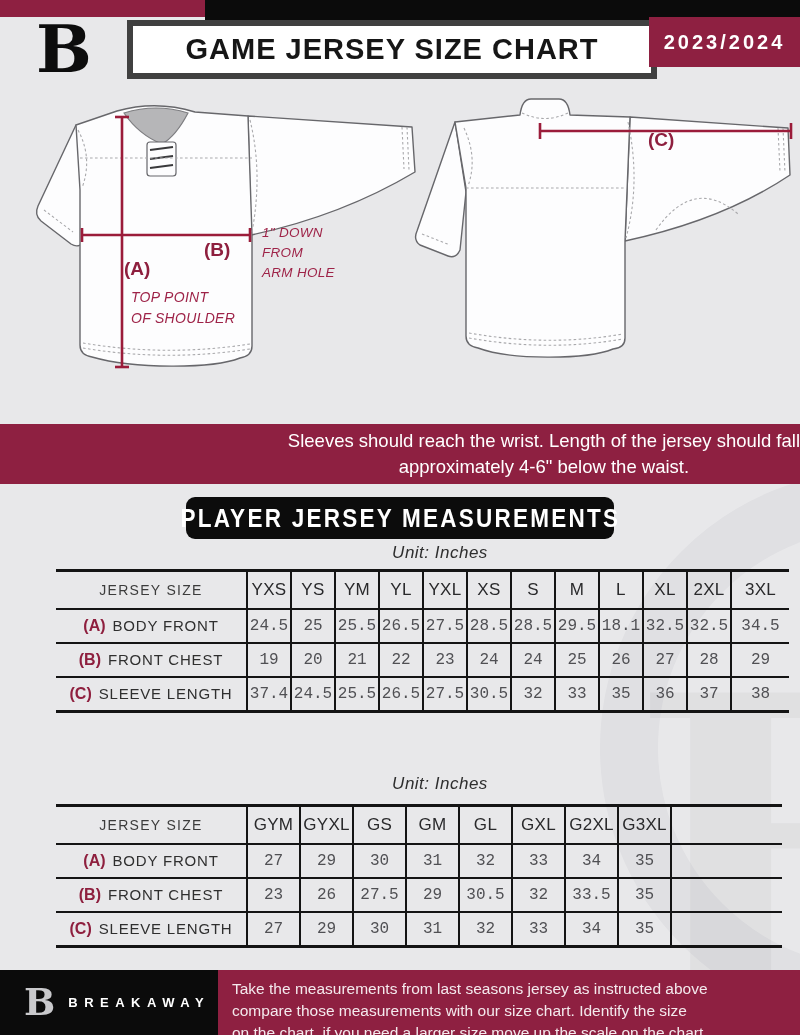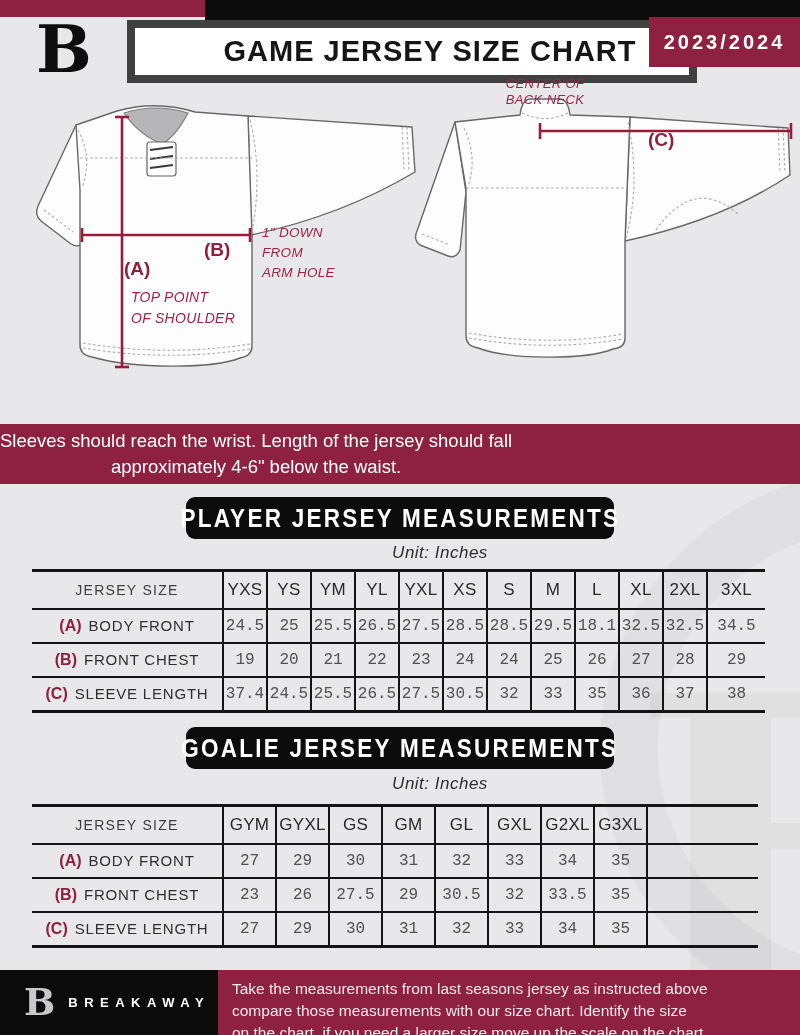--- a/index.html
+++ b/index.html
@@ -11,57 +11,57 @@
            border:58px solid rgba(40,40,50,0.035);border-radius:50%;}
   .wm-b{position:absolute;left:630px;top:640px;font-family:"DejaVu Serif",serif;font-weight:bold;
         font-size:430px;line-height:1;color:rgba(40,40,50,0.045);}
 
   
   .strip-maroon{position:absolute;left:0;top:0;width:205px;height:17px;background:#8E2041;}
   .bar-black{position:absolute;left:205px;top:0;width:595px;height:62px;background:#0B0B0B;}
   .logo-b{position:absolute;left:36px;top:16px;font-family:"DejaVu Serif",serif;font-weight:bold;
           font-size:66px;line-height:1;color:#0d0d0d;}
   .title-box{position:absolute;left:127px;top:20px;width:518px;height:47px;background:#ffffff;
-             border:8px solid #404040;display:flex;align-items:center;justify-content:center;padding-left:36px;}
+             border:6px solid #404040;display:flex;align-items:center;justify-content:center;}
   .title-box span{font-size:29px;font-weight:bold;letter-spacing:1px;color:#161616;white-space:nowrap;}
   .year-box{position:absolute;left:649px;top:17px;width:151px;height:50px;background:#8E2041;
             display:flex;align-items:center;justify-content:center;}
   .year-box span{color:#ffffff;font-weight:bold;font-size:20px;letter-spacing:3px;white-space:nowrap;}
 
   
   .front-svg{position:absolute;left:26px;top:98px;}
   .back-svg{position:absolute;left:398px;top:88px;}
   .diagram-label{position:absolute;color:#9E2348;font-style:italic;white-space:pre-line;}
   .tag-label{position:absolute;color:#8E1F3E;font-weight:bold;font-size:19px;}
   .lbl-c-note{left:478px;top:76px;width:134px;text-align:center;font-size:13px;line-height:16px;letter-spacing:.4px;}
   .lbl-c-tag{left:648px;top:129px;}
   .lbl-b-tag{left:204px;top:239px;}
   .lbl-b-note{left:262px;top:223px;font-size:13.5px;line-height:20px;letter-spacing:.3px;}
   .lbl-a-tag{left:124px;top:258px;}
   .lbl-a-note{left:131px;top:287px;font-size:14px;line-height:21px;letter-spacing:.3px;}
 
   
   .notice{position:absolute;left:0;top:424px;width:800px;height:60px;background:#8E2041;
-          display:flex;align-items:center;justify-content:flex-start;}
+          display:flex;align-items:center;justify-content:flex-end;}
   .notice span{color:#ffffff;font-size:18.5px;line-height:26px;text-align:center;white-space:pre-line;}
 
   
   .section-banner{position:absolute;left:186px;width:428px;height:42px;background:#0c0c0c;
                   border-radius:9px;display:flex;align-items:center;justify-content:center;}
   .section-banner span{color:#ffffff;font-weight:bold;font-size:25px;letter-spacing:2.5px;
                        transform:scaleX(.9);white-space:nowrap;}
   .banner-player{top:497px;}
   .banner-goalie{top:727px;}
   .unit-label{position:absolute;left:0;width:800px;text-align:center;font-style:italic;
               font-size:17px;color:#2e2e2e;letter-spacing:.5px;margin-left:40px;}
   .unit-player{top:543px;}
   .unit-goalie{top:774px;}
 
   
-  .table-host{position:absolute;left:32px;}
+  .table-host{position:absolute;left:56px;}
   .host-player{top:569px;}
   .host-goalie{top:804px;}
   .table-host table{border-collapse:collapse;table-layout:fixed;
                     border-top:3px solid #141414;border-bottom:3px solid #141414;}
   .table-host th,.table-host td{padding:0;margin:0;text-align:center;vertical-align:middle;
                     border-bottom:2px solid #141414;font-weight:normal;}
   .table-host thead th{height:36px;}
   .table-host tbody th,.table-host tbody td{height:32px;}
   .table-host tbody tr:last-child th,.table-host tbody tr:last-child td{border-bottom:none;}
   .size-col{border-left:2px solid #141414;}
@@ -155,22 +155,20 @@
       <path d="M 385,40 L 387,85"></path>
       <path d="M 24,146 L 52,157"></path>
     </g>
     <g stroke="#9B1C3A" stroke-width="2.6" fill="none">
       <line x1="142" y1="43" x2="393" y2="43"></line>
       <line x1="142" y1="35" x2="142" y2="51"></line>
       <line x1="393" y1="35" x2="393" y2="51"></line>
     </g>
   </svg>
 
-  <div class="diagram-label lbl-c-note">CENTER OF
-BACK NECK</div>
   <div class="tag-label lbl-c-tag">(C)</div>
   <div class="tag-label lbl-b-tag">(B)</div>
   <div class="diagram-label lbl-b-note">1" DOWN
 FROM
 ARM HOLE</div>
   <div class="tag-label lbl-a-tag">(A)</div>
   <div class="diagram-label lbl-a-note">TOP POINT
 OF SHOULDER</div>
 
   <div class="notice">
@@ -244,23 +242,20 @@
             <td class="size-col val-cell">33</td>
             <td class="size-col val-cell">35</td>
             <td class="size-col val-cell">36</td>
             <td class="size-col val-cell">37</td>
             <td class="size-col val-cell">38</td>
           </tr>
         </tbody>
       </table>
     </div>
 
-  <div class="section-banner banner-goalie">
-    <span>GOALIE JERSEY MEASUREMENTS</span>
-  </div>
   <div class="unit-label unit-goalie">Unit: Inches</div>
   <div class="table-host host-goalie">
       <table>
         <thead>
           <tr>
             <th class="corner-cell">JERSEY SIZE</th>
             <th class="size-col head-cell">GYM</th>
             <th class="size-col head-cell">GYXL</th>
             <th class="size-col head-cell">GS</th>
             <th class="size-col head-cell">GM</th>

